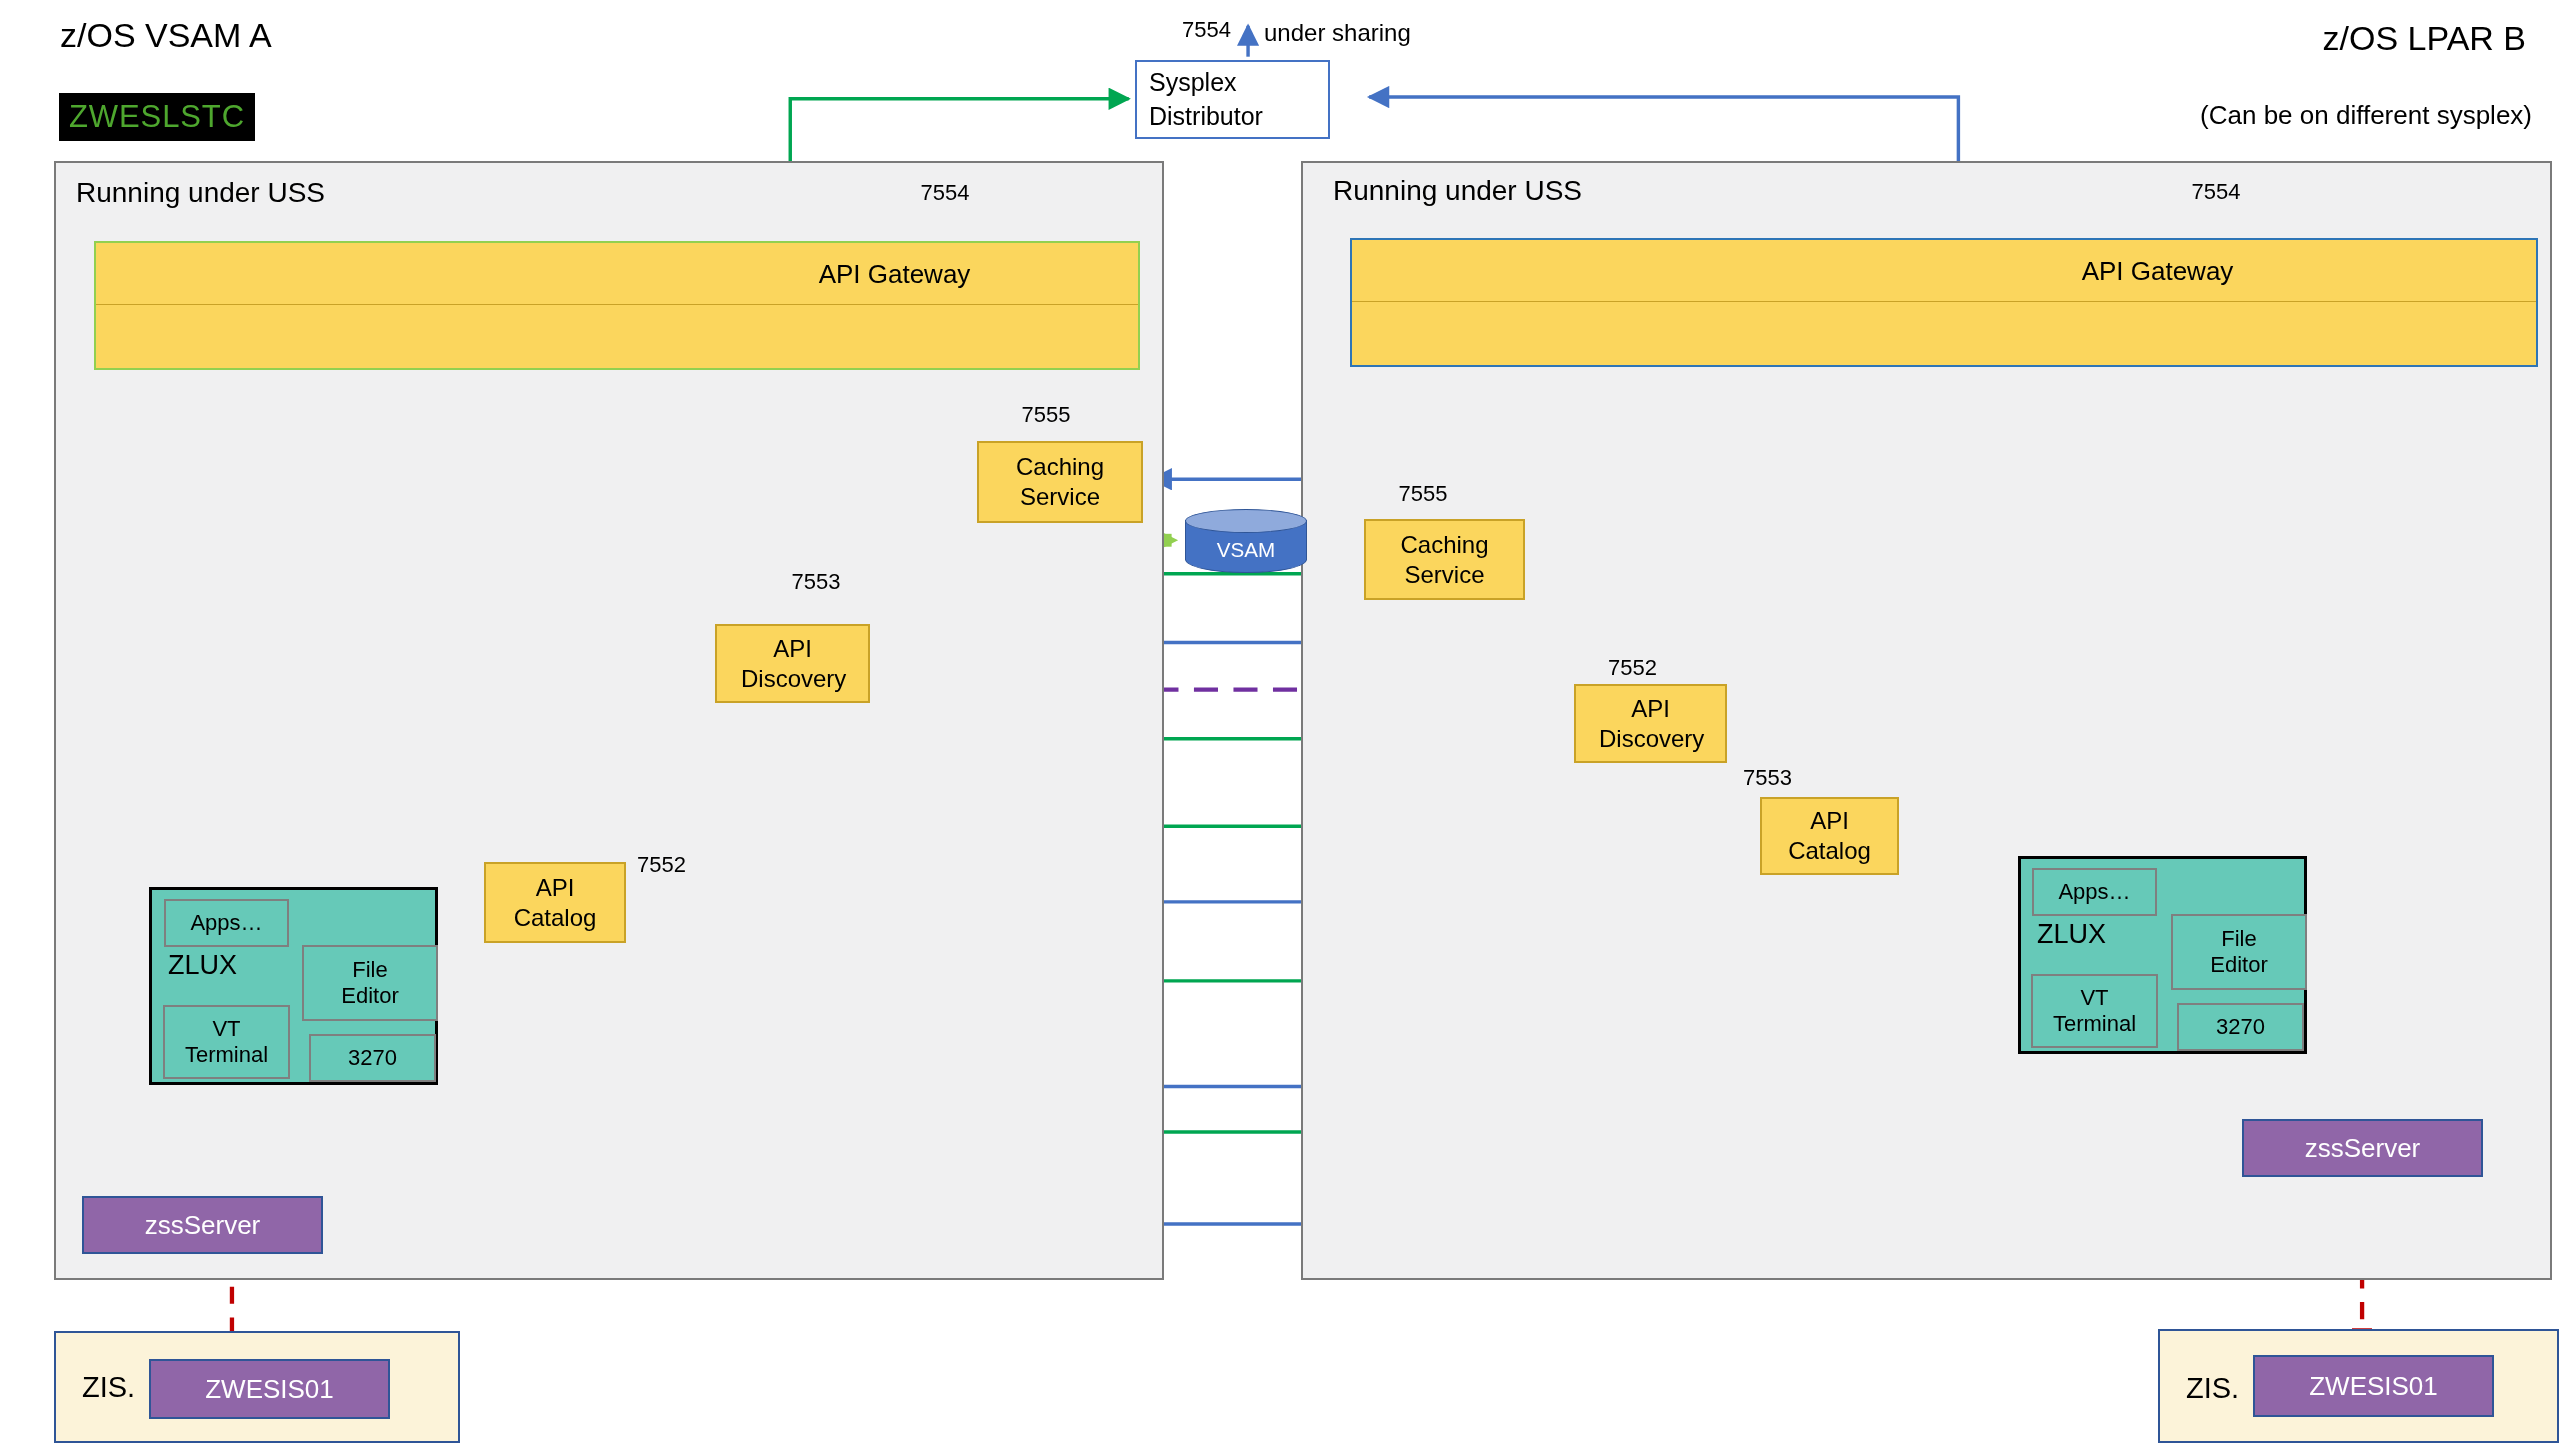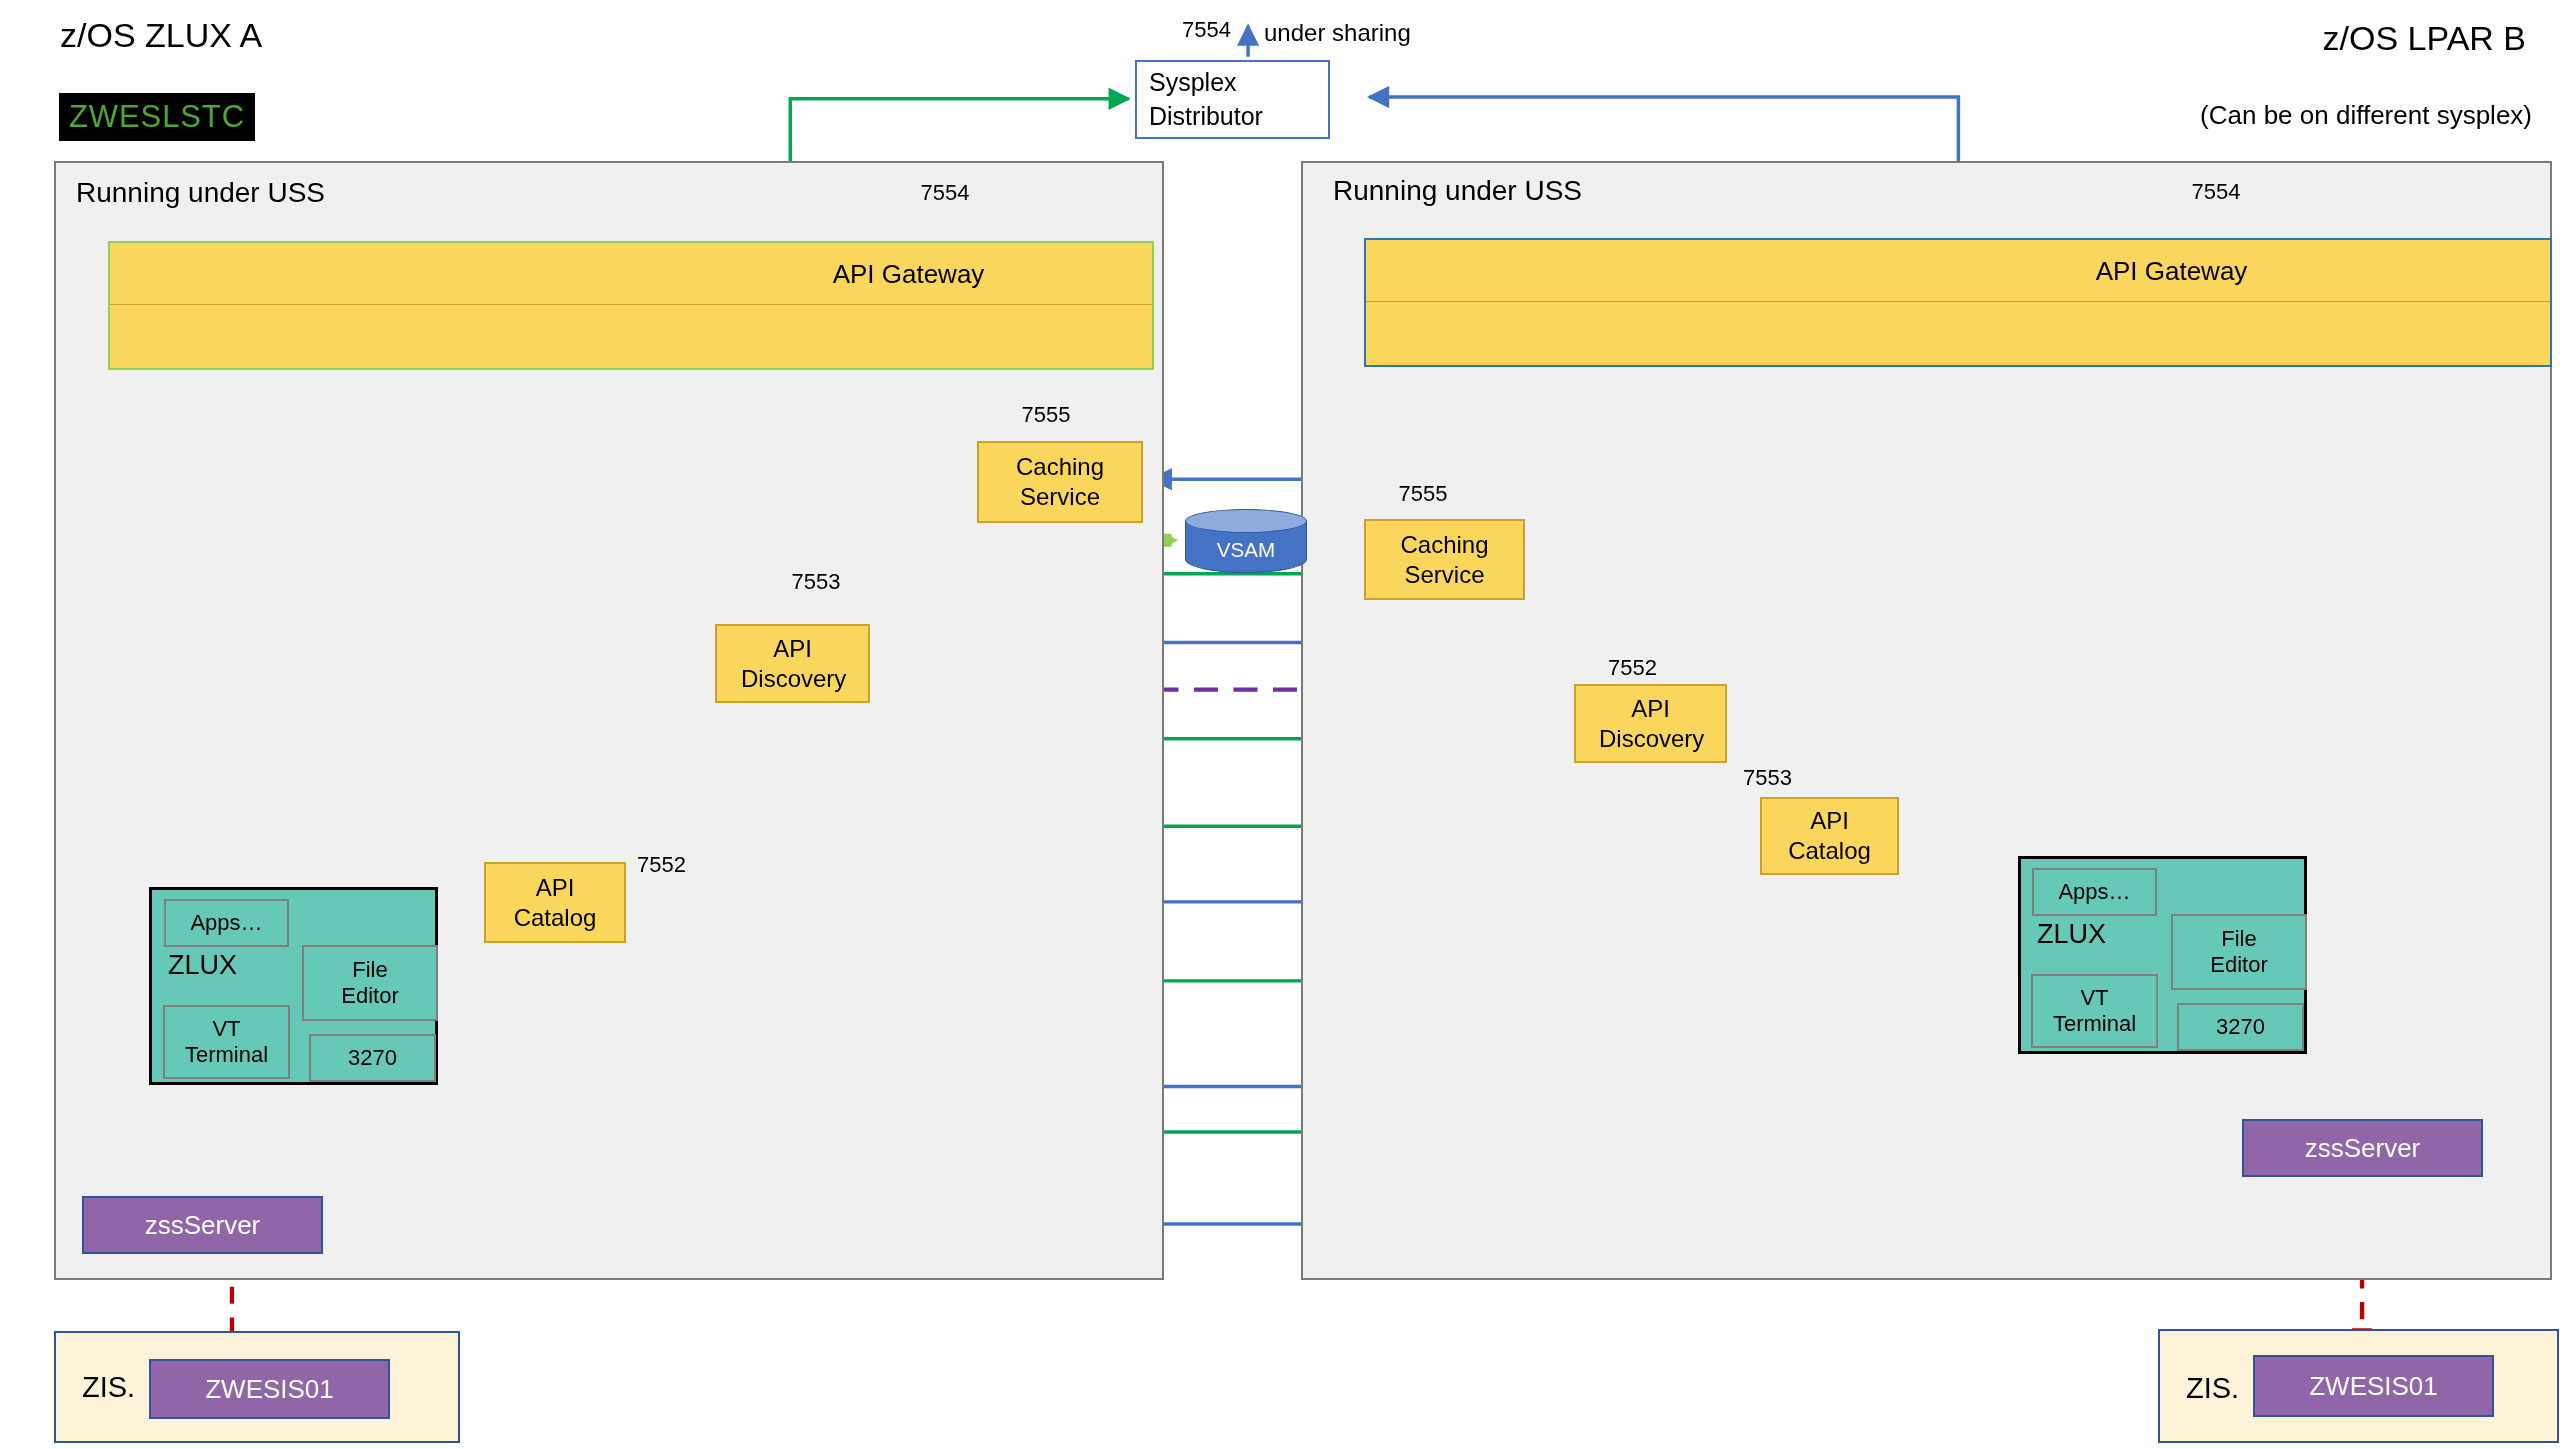--- a/index.html
+++ b/index.html
@@ -11,21 +11,21 @@
   html,body{margin:0;padding:0;background:#fff;}
   .canvas{position:relative;width:2576px;height:1449px;background:#fff;
           font-family:"Liberation Sans",sans-serif;color:#000;overflow:hidden;}
   .abs{position:absolute;box-sizing:border-box;}
   .title{font-size:34px;}
   .subtitle{font-size:26px;}
   .stc{background:#000;color:var(--stcgreen);font-size:31px;display:flex;align-items:center;justify-content:center;letter-spacing:0.9px;}
   .container{background:var(--contfill);border:2.6px solid var(--contborder);}
   .usslabel{font-size:28px;text-align:center;}
   .port{font-size:22px;text-align:center;}
-  .gw{background:var(--yellow);margin-left:14px;}
+  .gw{background:var(--yellow);}
   .gw.a{border:2.6px solid var(--lgreen);}
   .gw.b{border:2.6px solid #2E75B6;}
   .gw .divider{position:absolute;left:0;right:0;top:61px;border-top:1.7px solid var(--gold);}
   .gwlabel{position:absolute;top:15.5px;width:189px;text-align:center;font-size:26px;}
   .ybox{background:var(--yellow);border:2.6px solid var(--gold);display:flex;align-items:center;justify-content:center;
         text-align:center;font-size:24px;line-height:1.25;}
   .tealbox{background:var(--teal);border:3.4px solid #000;}
   .tbox{background:var(--teal);border:2.6px solid #7F7F7F;display:flex;align-items:center;justify-content:center;
         text-align:center;font-size:22px;line-height:1.2;}
   .zluxlabel{font-size:27px;}
@@ -105,21 +105,21 @@
     </g>
 
     <path stroke="#7030A0" stroke-width="5" stroke-dasharray="28 18" fill="none" d="M 1022 803 H 1822" marker-start="url(#m-purple)" marker-end="url(#m-purple)"></path>
 
     <g stroke="#C00000" stroke-width="5" stroke-dasharray="20 16" fill="none">
       <path d="M 270 1462 V 1572" marker-end="url(#m-red)"></path>
       <path d="M 2750 1372 V 1568" marker-end="url(#m-red)"></path>
     </g>
   </svg>
 
-  <div class="abs title" style="left:60px;top:15.5px;">z/OS ZLUX A</div>
+  <div class="abs title" style="left:60px;top:15.5px;">z/OS VSAM A</div>
   <div class="abs stc" style="left:59px;top:93px;width:196px;height:48px;">ZWESLSTC</div>
 
   <div class="abs subtitle" style="left:1890px;top:100px;width:642px;text-align:right;">(Can be on different sysplex)</div>
   <div class="abs title" style="left:1890px;top:19px;width:636px;text-align:right;">z/OS LPAR B</div>
 
   <div class="abs port" style="left:1132px;top:17px;width:99px;text-align:right;">7554</div>
   <div class="abs" style="left:1264px;top:19px;font-size:24px;">under sharing</div>
   <div class="abs sysplex" style="left:1135px;top:60px;width:195px;height:79px;">
     <span>Sysplex Distributor</span>
   </div>

